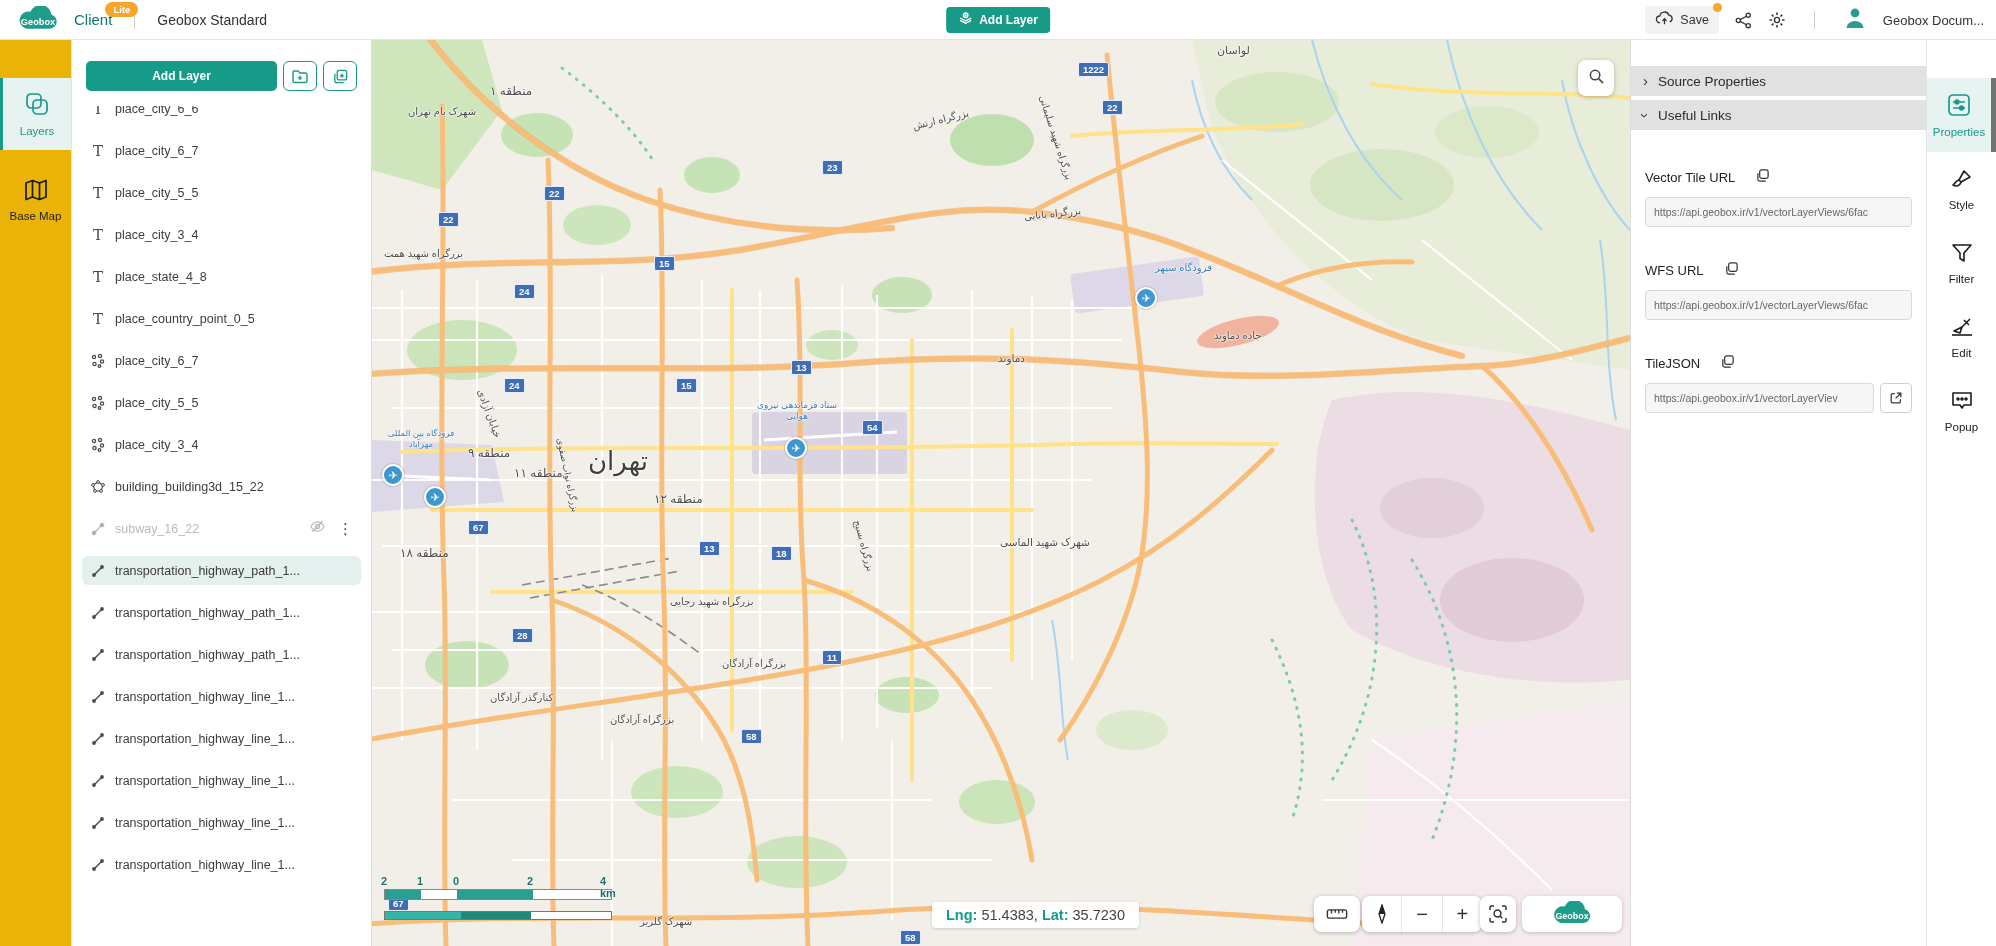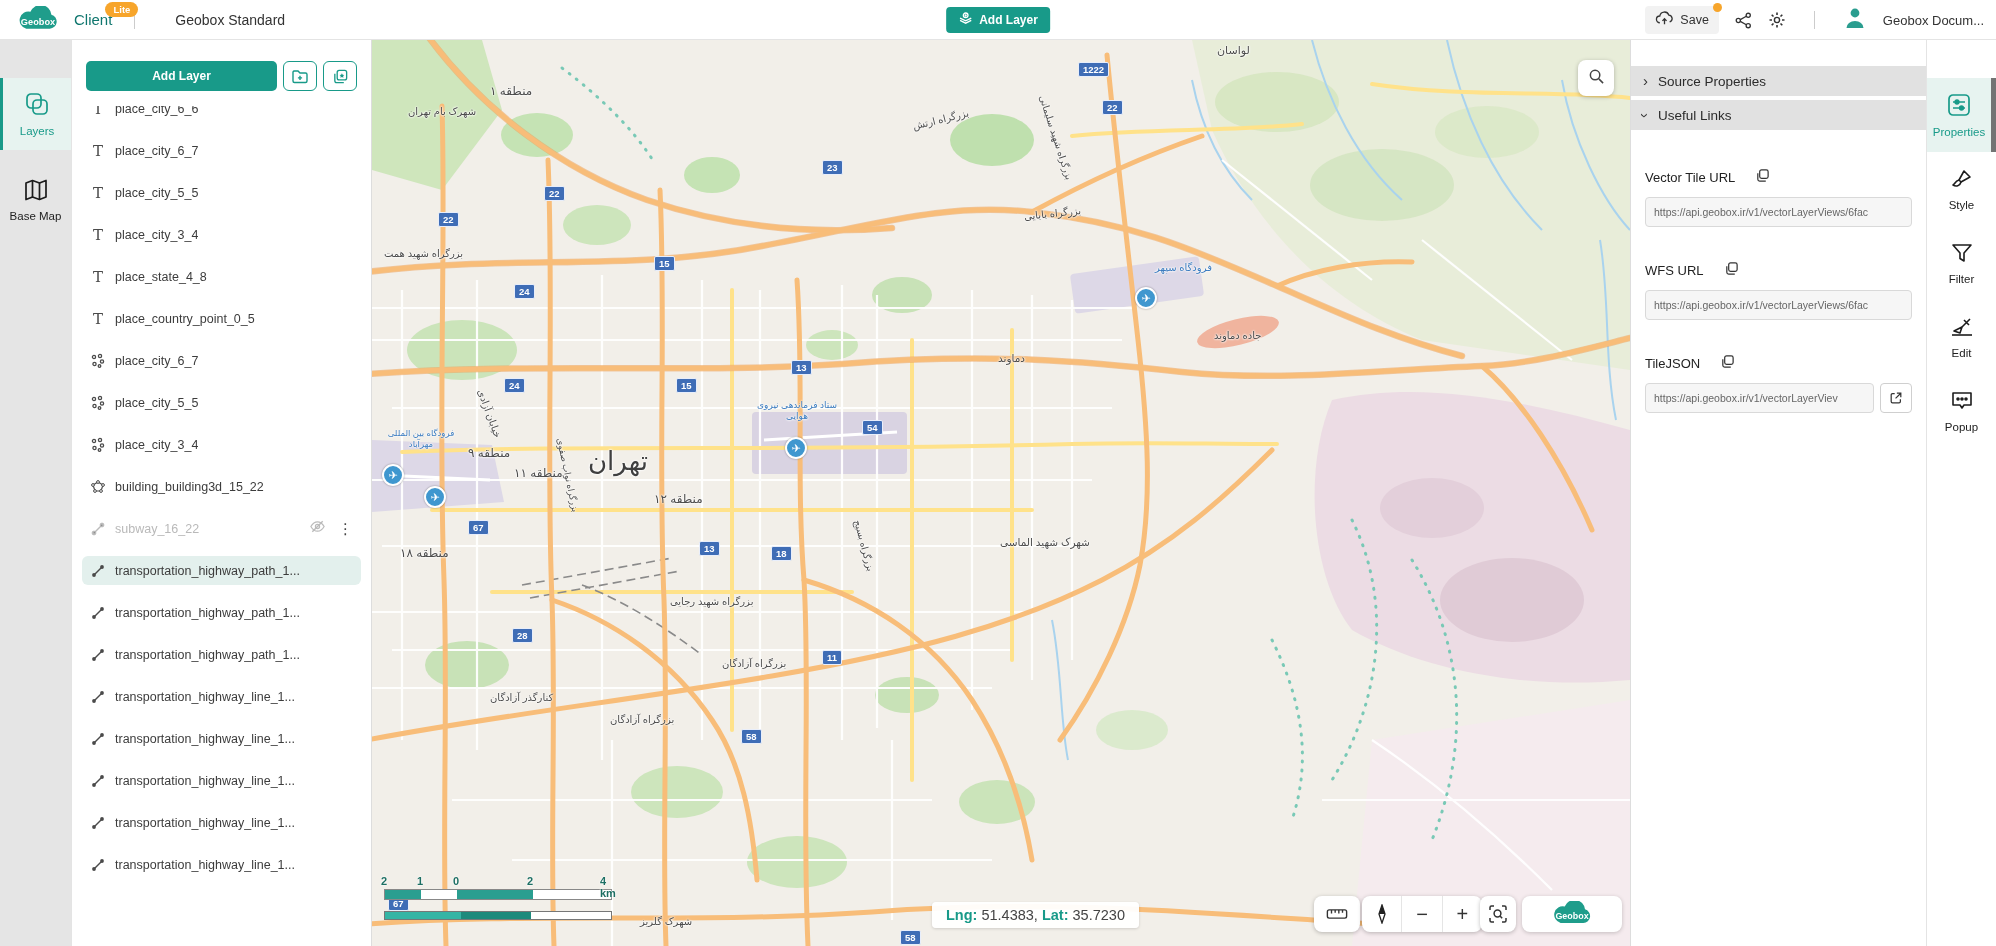--- a/index.html
+++ b/index.html
@@ -10,33 +10,33 @@
   
   .header { position:absolute; top:0; left:0; width:100%; height:40px; background:#fff;
     border-bottom:1px solid #e4e4e4; display:flex; align-items:center; z-index:50; }
   .h-left { display:flex; align-items:center; gap:10px; padding-left:12px; }
   .logo svg { display:block; }
   .client-wrap { position:relative; display:inline-block; }
   .client { font-size:15px; color:#0f766e; font-weight:500; }
   .lite-badge { position:absolute; top:-9px; right:-26px; background:#f7a52b; color:#fff;
     font-size:9.5px; font-weight:bold; padding:2px 8px; border-radius:9px; }
   .h-div { width:1px; height:18px; background:#ccc; margin:0 12px; display:inline-block; }
-  .ws-title { font-size:14px; color:#333; margin-left:18px; }
+  .ws-title { font-size:14px; color:#333; margin-left:0; }
   .add-layer-main { position:absolute; left:50%; transform:translateX(-50%); top:7px;
     background:#189a89; border:none; color:#fff; font-size:12px; font-weight:bold;
     border-radius:4px; height:26px; padding:0 12px; display:flex; align-items:center; gap:6px; cursor:pointer; }
   .h-right { position:absolute; right:12px; top:0; height:40px; display:flex; align-items:center; gap:16px; }
   .save-btn { position:relative; background:#f2f2f2; border:none; border-radius:4px; height:28px;
     padding:0 10px; display:flex; align-items:center; gap:6px; font-size:12.5px; color:#333; cursor:pointer; }
   .save-dot { position:absolute; top:-3px; right:-3px; width:9px; height:9px; border-radius:50%; background:#f7a52b; }
   .hicon { display:flex; align-items:center; cursor:pointer; }
   .user-name { font-size:13px; color:#333; }
 
   
-  .left-rail { position:absolute; top:40px; left:0; width:72px; height:906px; background:#e5e5e5;
+  .left-rail { position:absolute; top:40px; left:0; width:72px; height:906px; background:#eab308;
     border-right:1px solid #e4e4e4; padding-top:38px; z-index:40; }
   .rail-item { height:72px; display:flex; flex-direction:column; align-items:center; justify-content:center;
     gap:6px; font-size:11.5px; color:#222; cursor:pointer; }
   .rail-item.active { background:#e7f3f0; border-left:3px solid #189a89; color:#189a89; }
   .rail-item + .rail-item { margin-top:14px; }
 
   
   .layers-panel { position:absolute; top:40px; left:72px; width:300px; height:906px; background:#fff;
     border-right:1px solid #ddd; z-index:30; }
   .lp-toolbar { display:flex; gap:6px; padding:21px 14px 10px 14px; }

